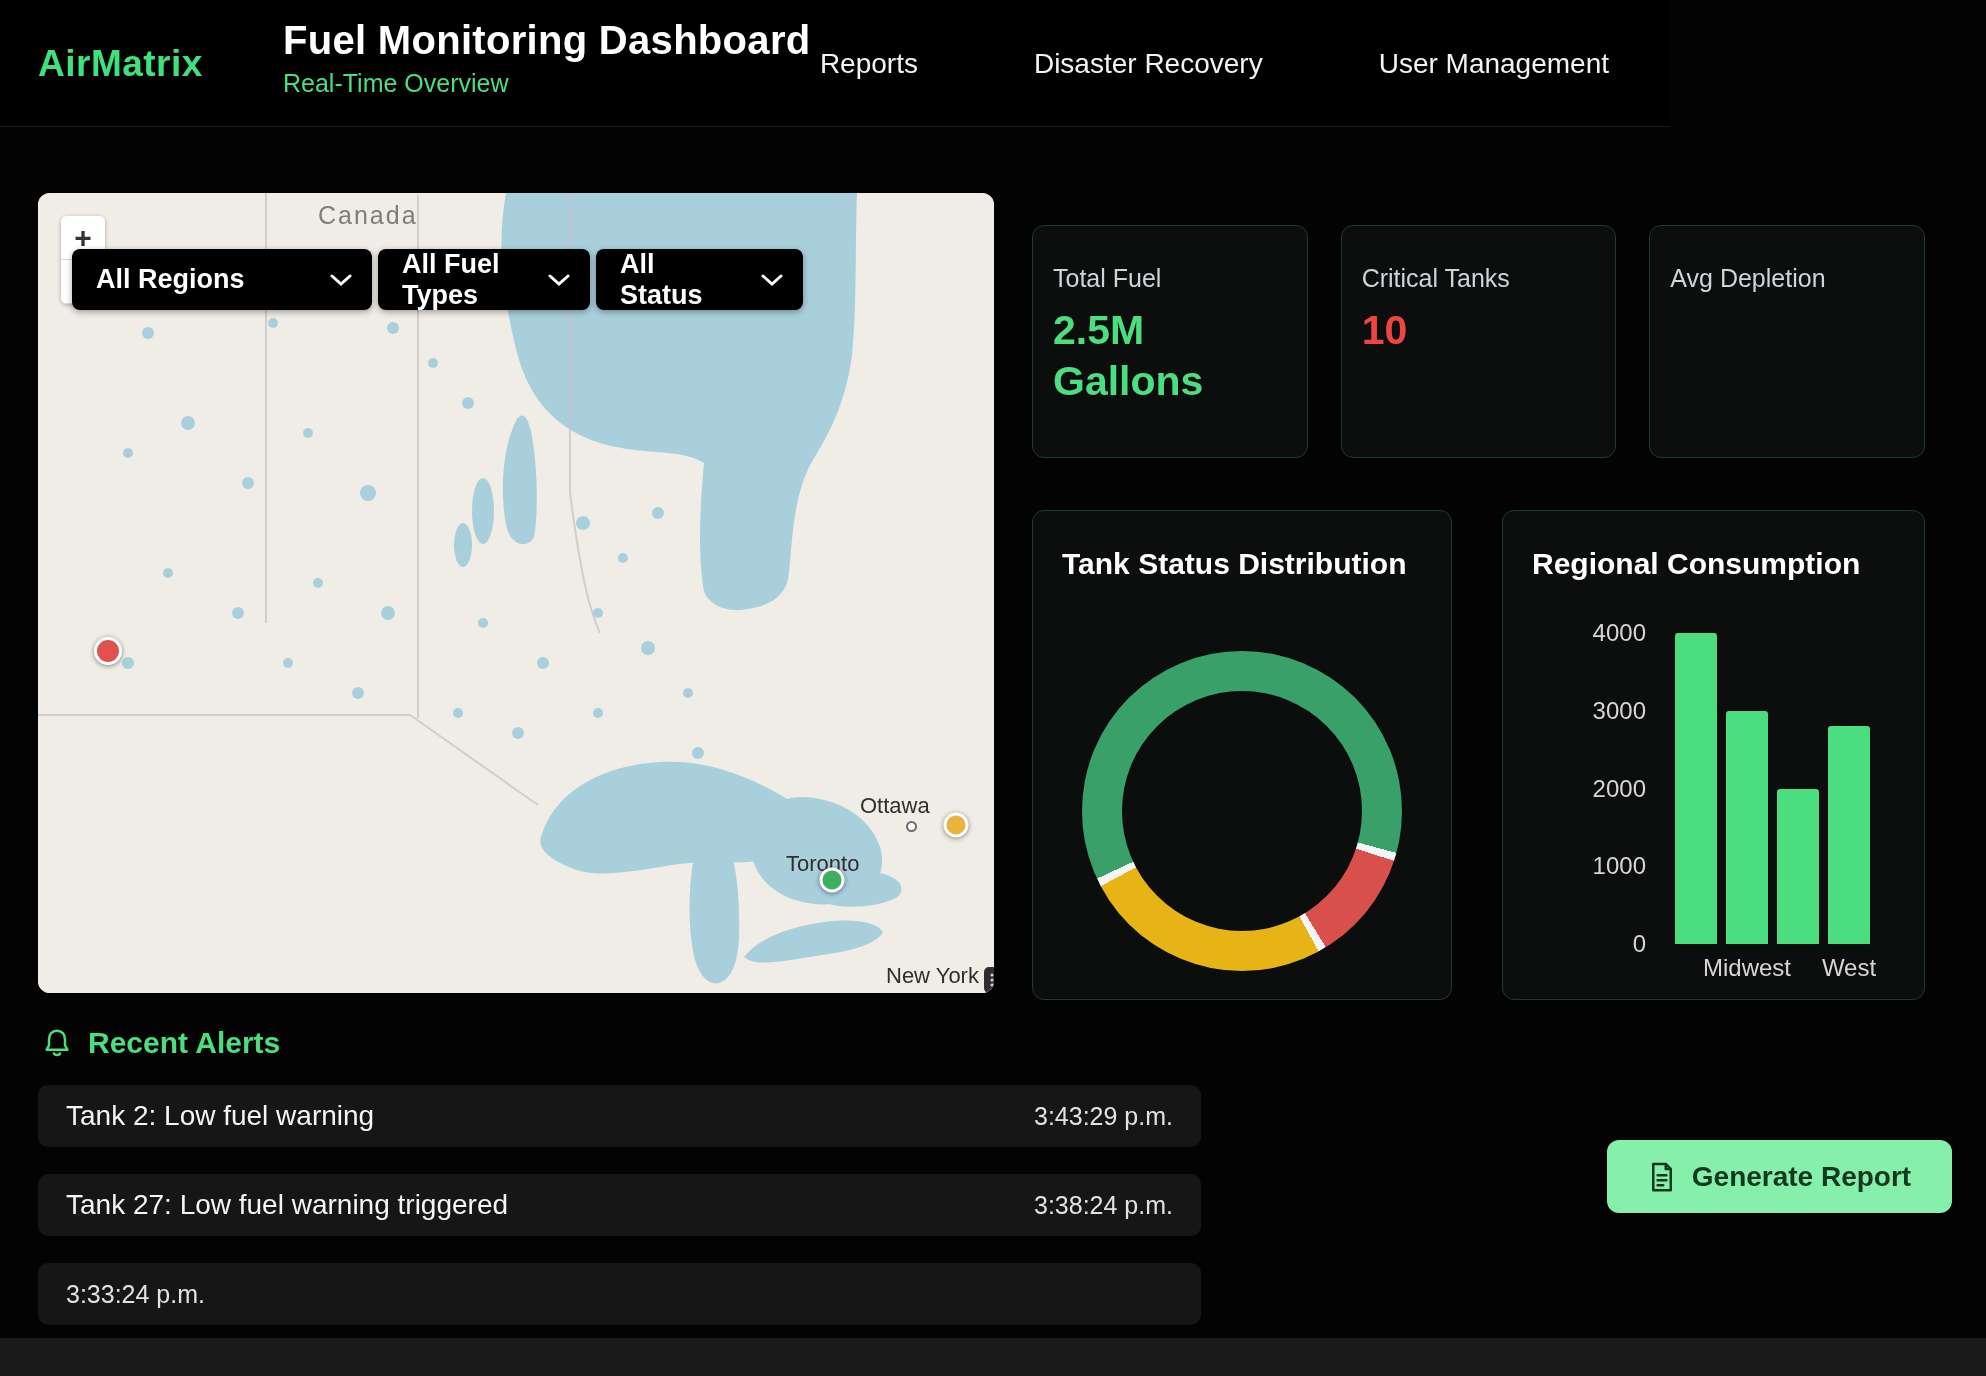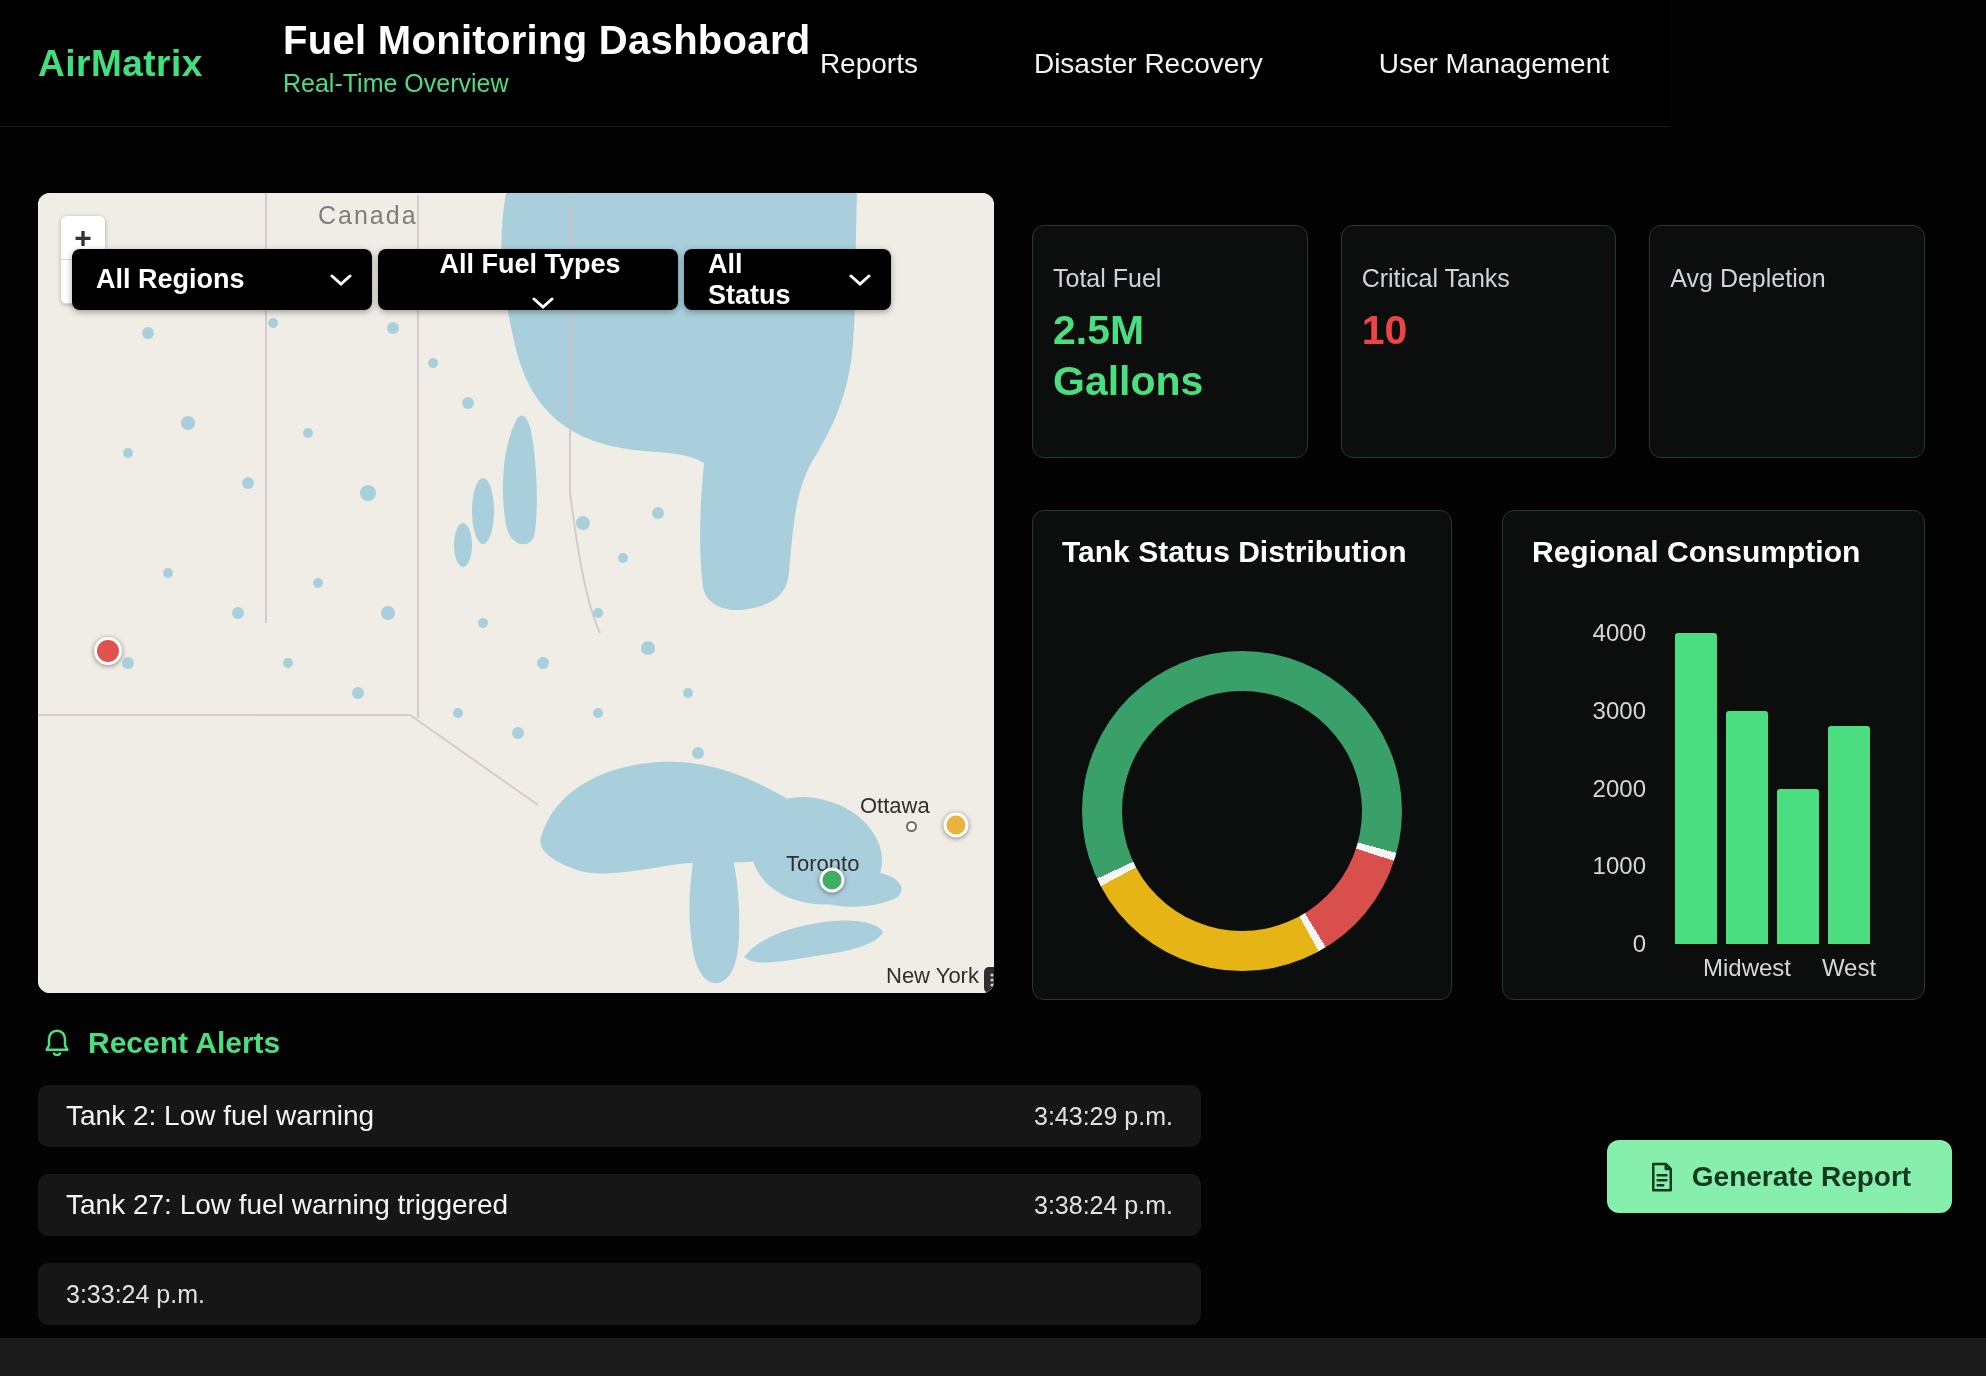--- a/index.html
+++ b/index.html
@@ -47,21 +47,21 @@
                padding:38px 20px; }
   .stat-label { font-size:25px; color:#cfd4d9; margin-bottom:12px; }
   .stat-value { font-size:41px; font-weight:700; line-height:1.25; max-width:185px; }
 
   
   .charts-row { position:absolute; left:1032px; top:510px; }
   .chart-card { position:absolute; top:0; height:490px; background:#0b0e0c; border:1px solid #1f3d2b;
                 border-radius:12px; overflow:hidden; }
   .chart-card.donut-card { left:0; width:420px; }
   .chart-card.bar-card { left:470px; width:423px; }
-  .chart-title { position:absolute; left:29px; top:24px; font-size:30px; font-weight:700; color:#fff; }
+  .chart-title { position:absolute; left:29px; top:36px; font-size:30px; font-weight:700; color:#fff; }
   .donut { position:absolute; left:49px; top:140px; width:320px; height:320px; border-radius:50%; }
   .donut-hole { position:absolute; left:40px; top:40px; width:240px; height:240px; border-radius:50%;
                 background:#0b0e0c; }
   .bar-chart { position:absolute; left:36px; top:108px; display:flex; }
   .y-axis { width:121px; height:339px; display:flex; flex-direction:column; justify-content:space-between;
             align-items:flex-end; padding-right:14px; }
   .ytick { font-size:24px; color:#d6d6d6; line-height:28px; }
   .bars { height:311px; margin-top:14px; margin-left:15px; display:flex; align-items:flex-end; gap:9px; }
   .bar-col { width:42px; height:100%; position:relative; display:flex; flex-direction:column; justify-content:flex-end; }
   .bar { width:100%; border-radius:3px 3px 0 0; }
@@ -182,21 +182,21 @@
 
     <div class="filter-row">
       <div class="filter-dd" style="width:300px;">
         <span>All Regions</span>
         <span class="chev">
           <svg width="22" height="14" viewBox="0 0 22 14">
               <path d="M2 3 L11 11 L20 3" stroke="#fff" stroke-width="3" fill="none" stroke-linecap="round"></path>
             </svg>
         </span>
       </div>
-      <div class="filter-dd" style="width:300px;flex-direction:column;">
+      <div class="filter-dd" style="width:212px;">
         <span>All Fuel Types</span>
         <span class="chev">
           <svg width="22" height="14" viewBox="0 0 22 14">
               <path d="M2 3 L11 11 L20 3" stroke="#fff" stroke-width="3" fill="none" stroke-linecap="round"></path>
             </svg>
         </span>
       </div>
       <div class="filter-dd" style="width:207px;">
         <span>All Status</span>
         <span class="chev">

